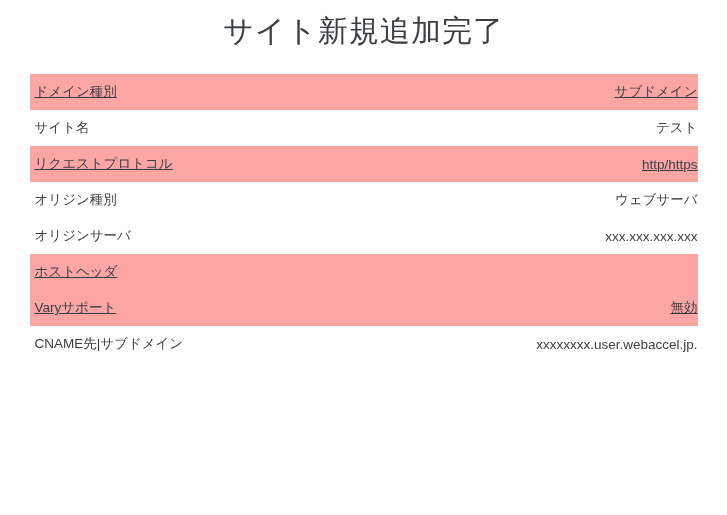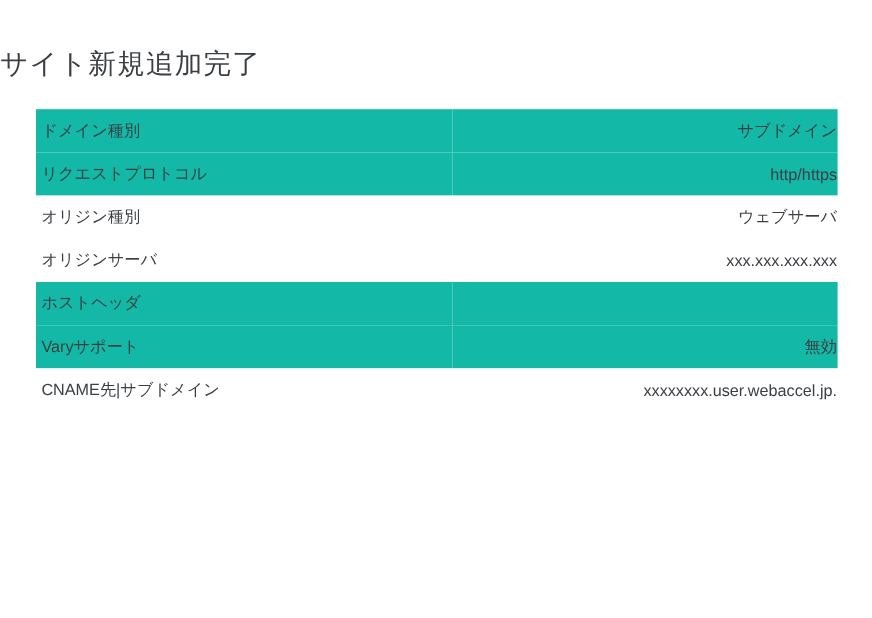--- a/index.html
+++ b/index.html
@@ -15,43 +15,44 @@
     overflow: hidden;
   }
   .page {
     width: 727px;
     height: 515px;
     box-sizing: border-box;
     padding: 0;
     position: relative;
   }
   .page-title {
-    text-align: left;
-    font-size: 23px;
+    text-align: center;
+    font-size: 30px;
     font-weight: normal;
     color: #3b3f44;
     margin: 0;
-    padding-top: 38px;
+    padding-top: 11px;
     letter-spacing: 1px;
   }
   .page-subtitle {
     text-align: center;
     font-size: 14px;
     color: #3b3f44;
     margin: 0;
     padding-top: 28px;
   }
   .summary-table {
     width: 668px;
     margin: 22px auto 0 auto;
     border-collapse: collapse;
     table-layout: fixed;
   }
   .summary-table tr.odd td {
-    background: #14b8a6;
+    background: #fca5a5;
+    text-decoration: underline;
   }
   .summary-table tr.even td {
     background: #ffffff;
   }
   .summary-table td {
     font-size: 13.5px;
     color: #3b3f44;
     padding: 9px 0 9px 0;
     height: 12px;
     vertical-align: middle;
@@ -72,20 +73,24 @@
 
   <h1 class="page-title">サイト新規追加完了</h1>
 
 
   <table class="summary-table">
     <tbody>
       <tr class="odd">
         <td class="label">ドメイン種別</td>
         <td class="value">サブドメイン</td>
       </tr>
+      <tr class="even">
+        <td class="label">サイト名</td>
+        <td class="value">テスト</td>
+      </tr>
       <tr class="odd">
         <td class="label">リクエストプロトコル</td>
         <td class="value">http/https</td>
       </tr>
       <tr class="even">
         <td class="label">オリジン種別</td>
         <td class="value">ウェブサーバ</td>
       </tr>
       <tr class="even">
         <td class="label">オリジンサーバ</td>

